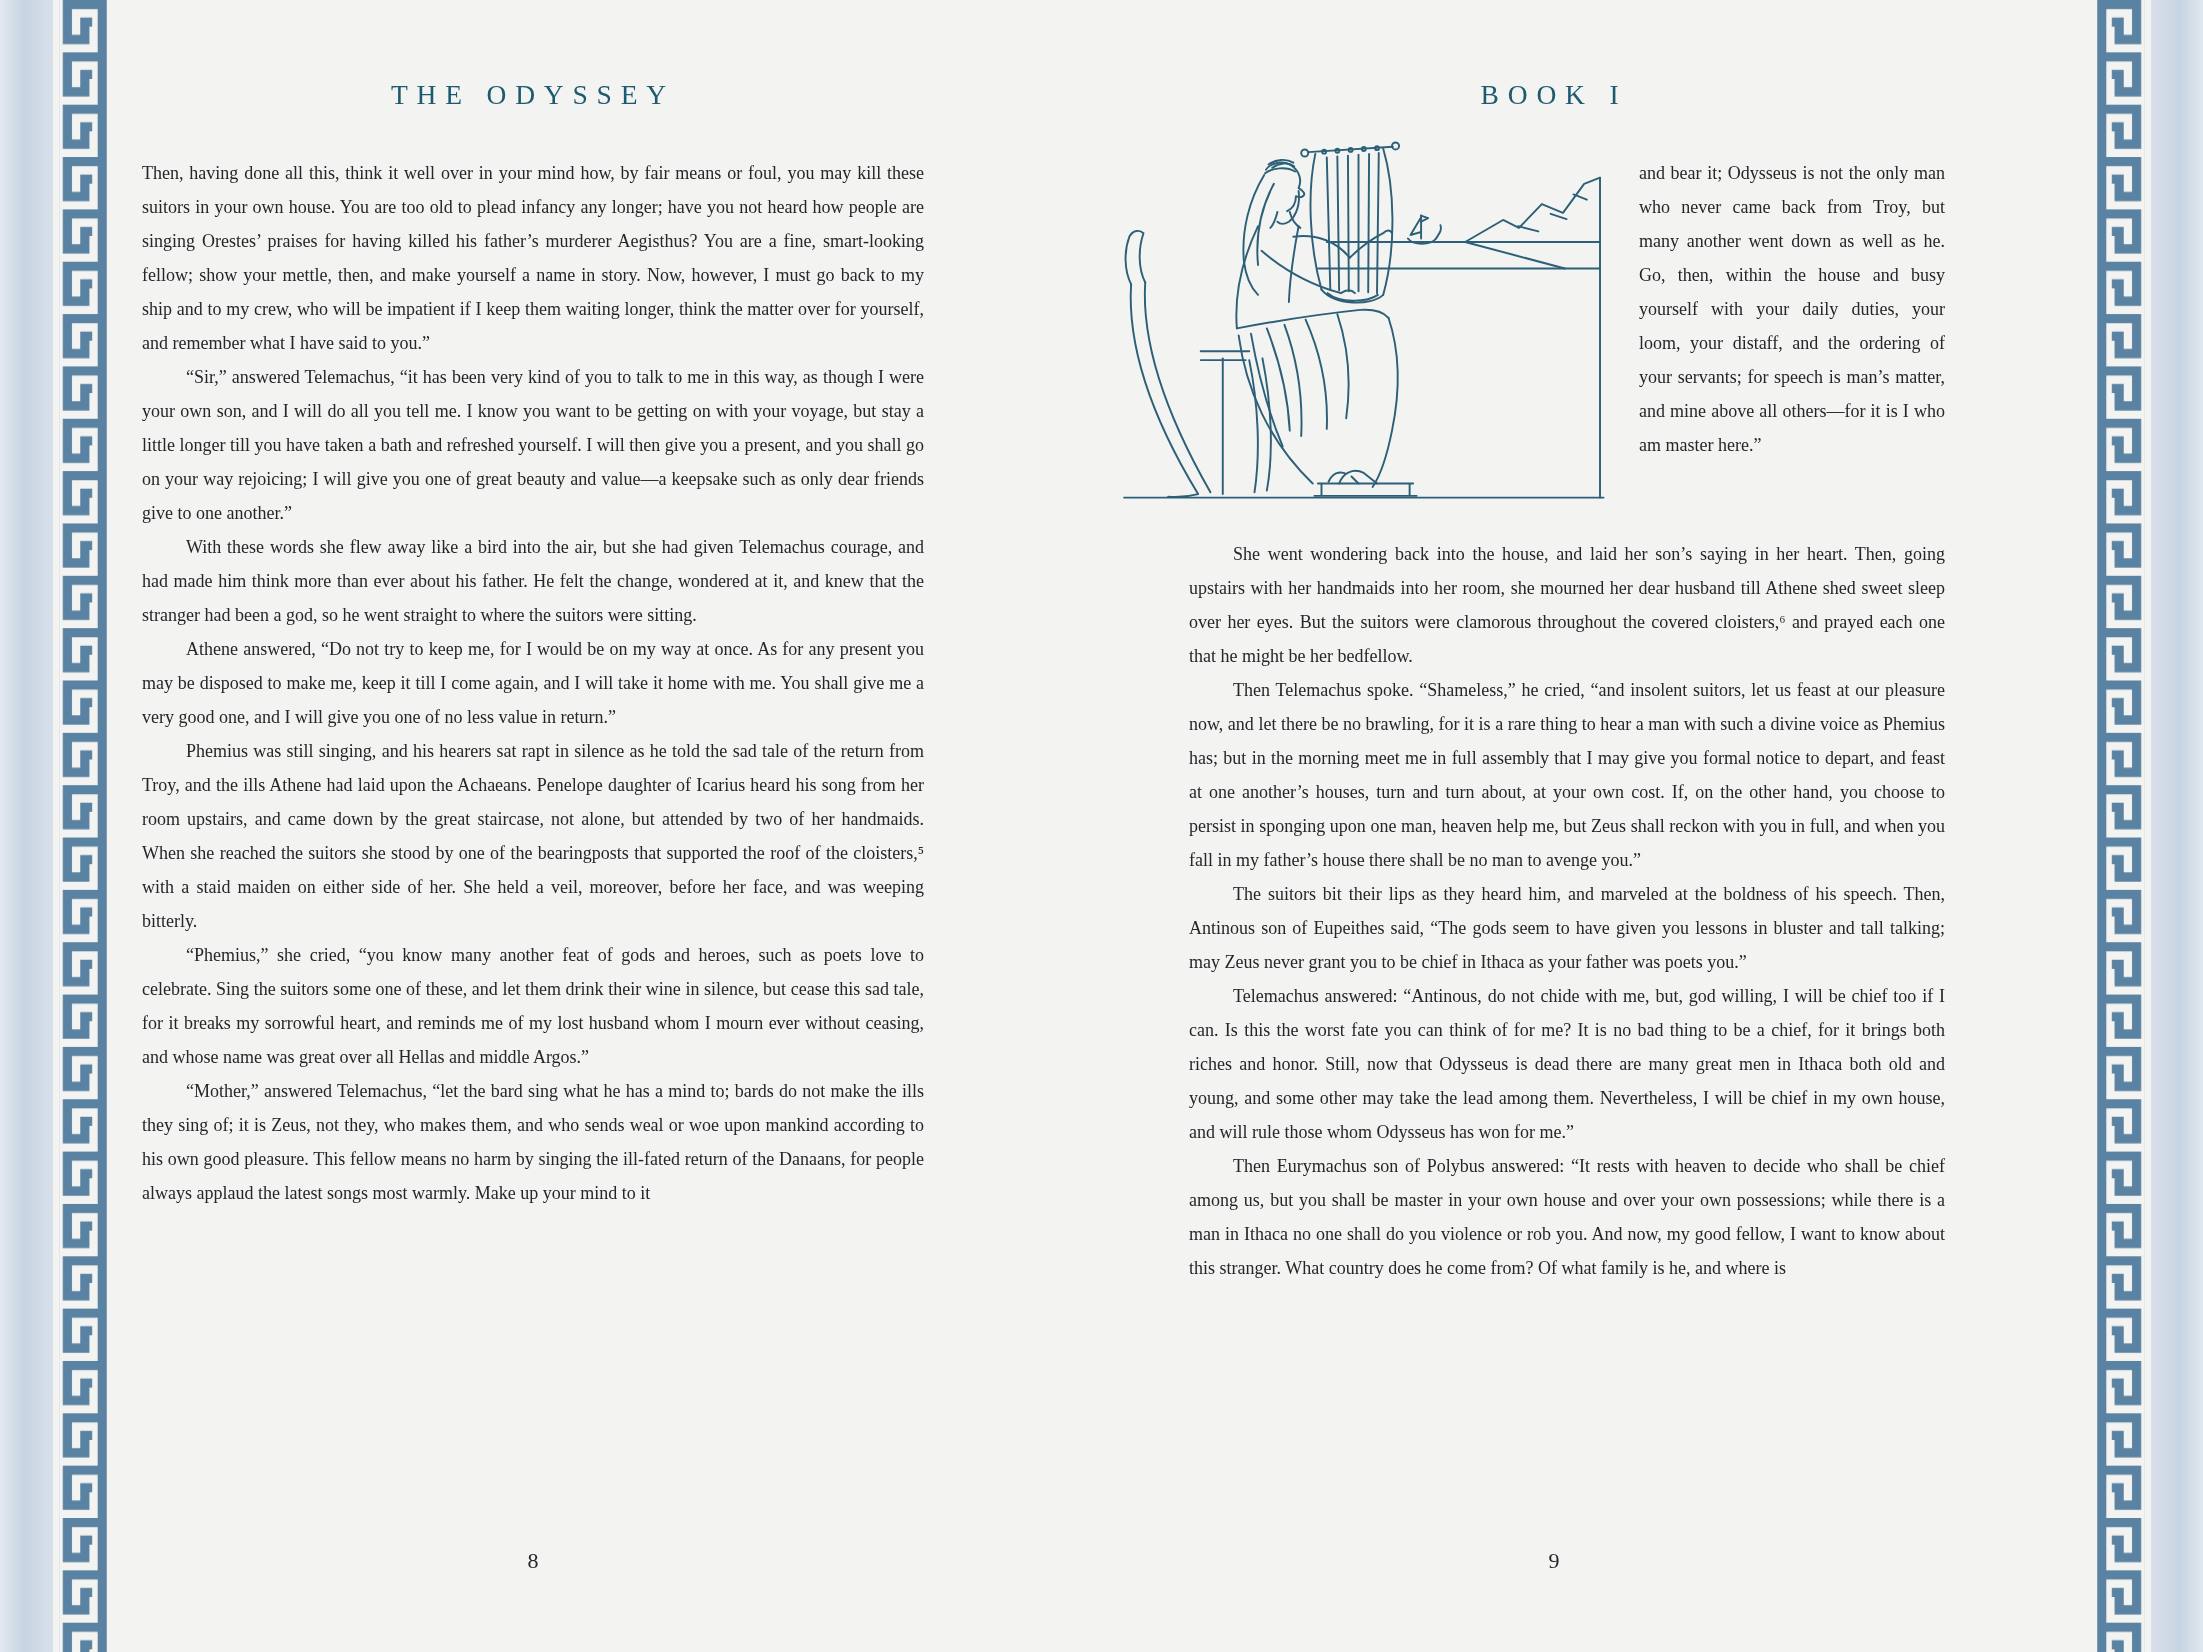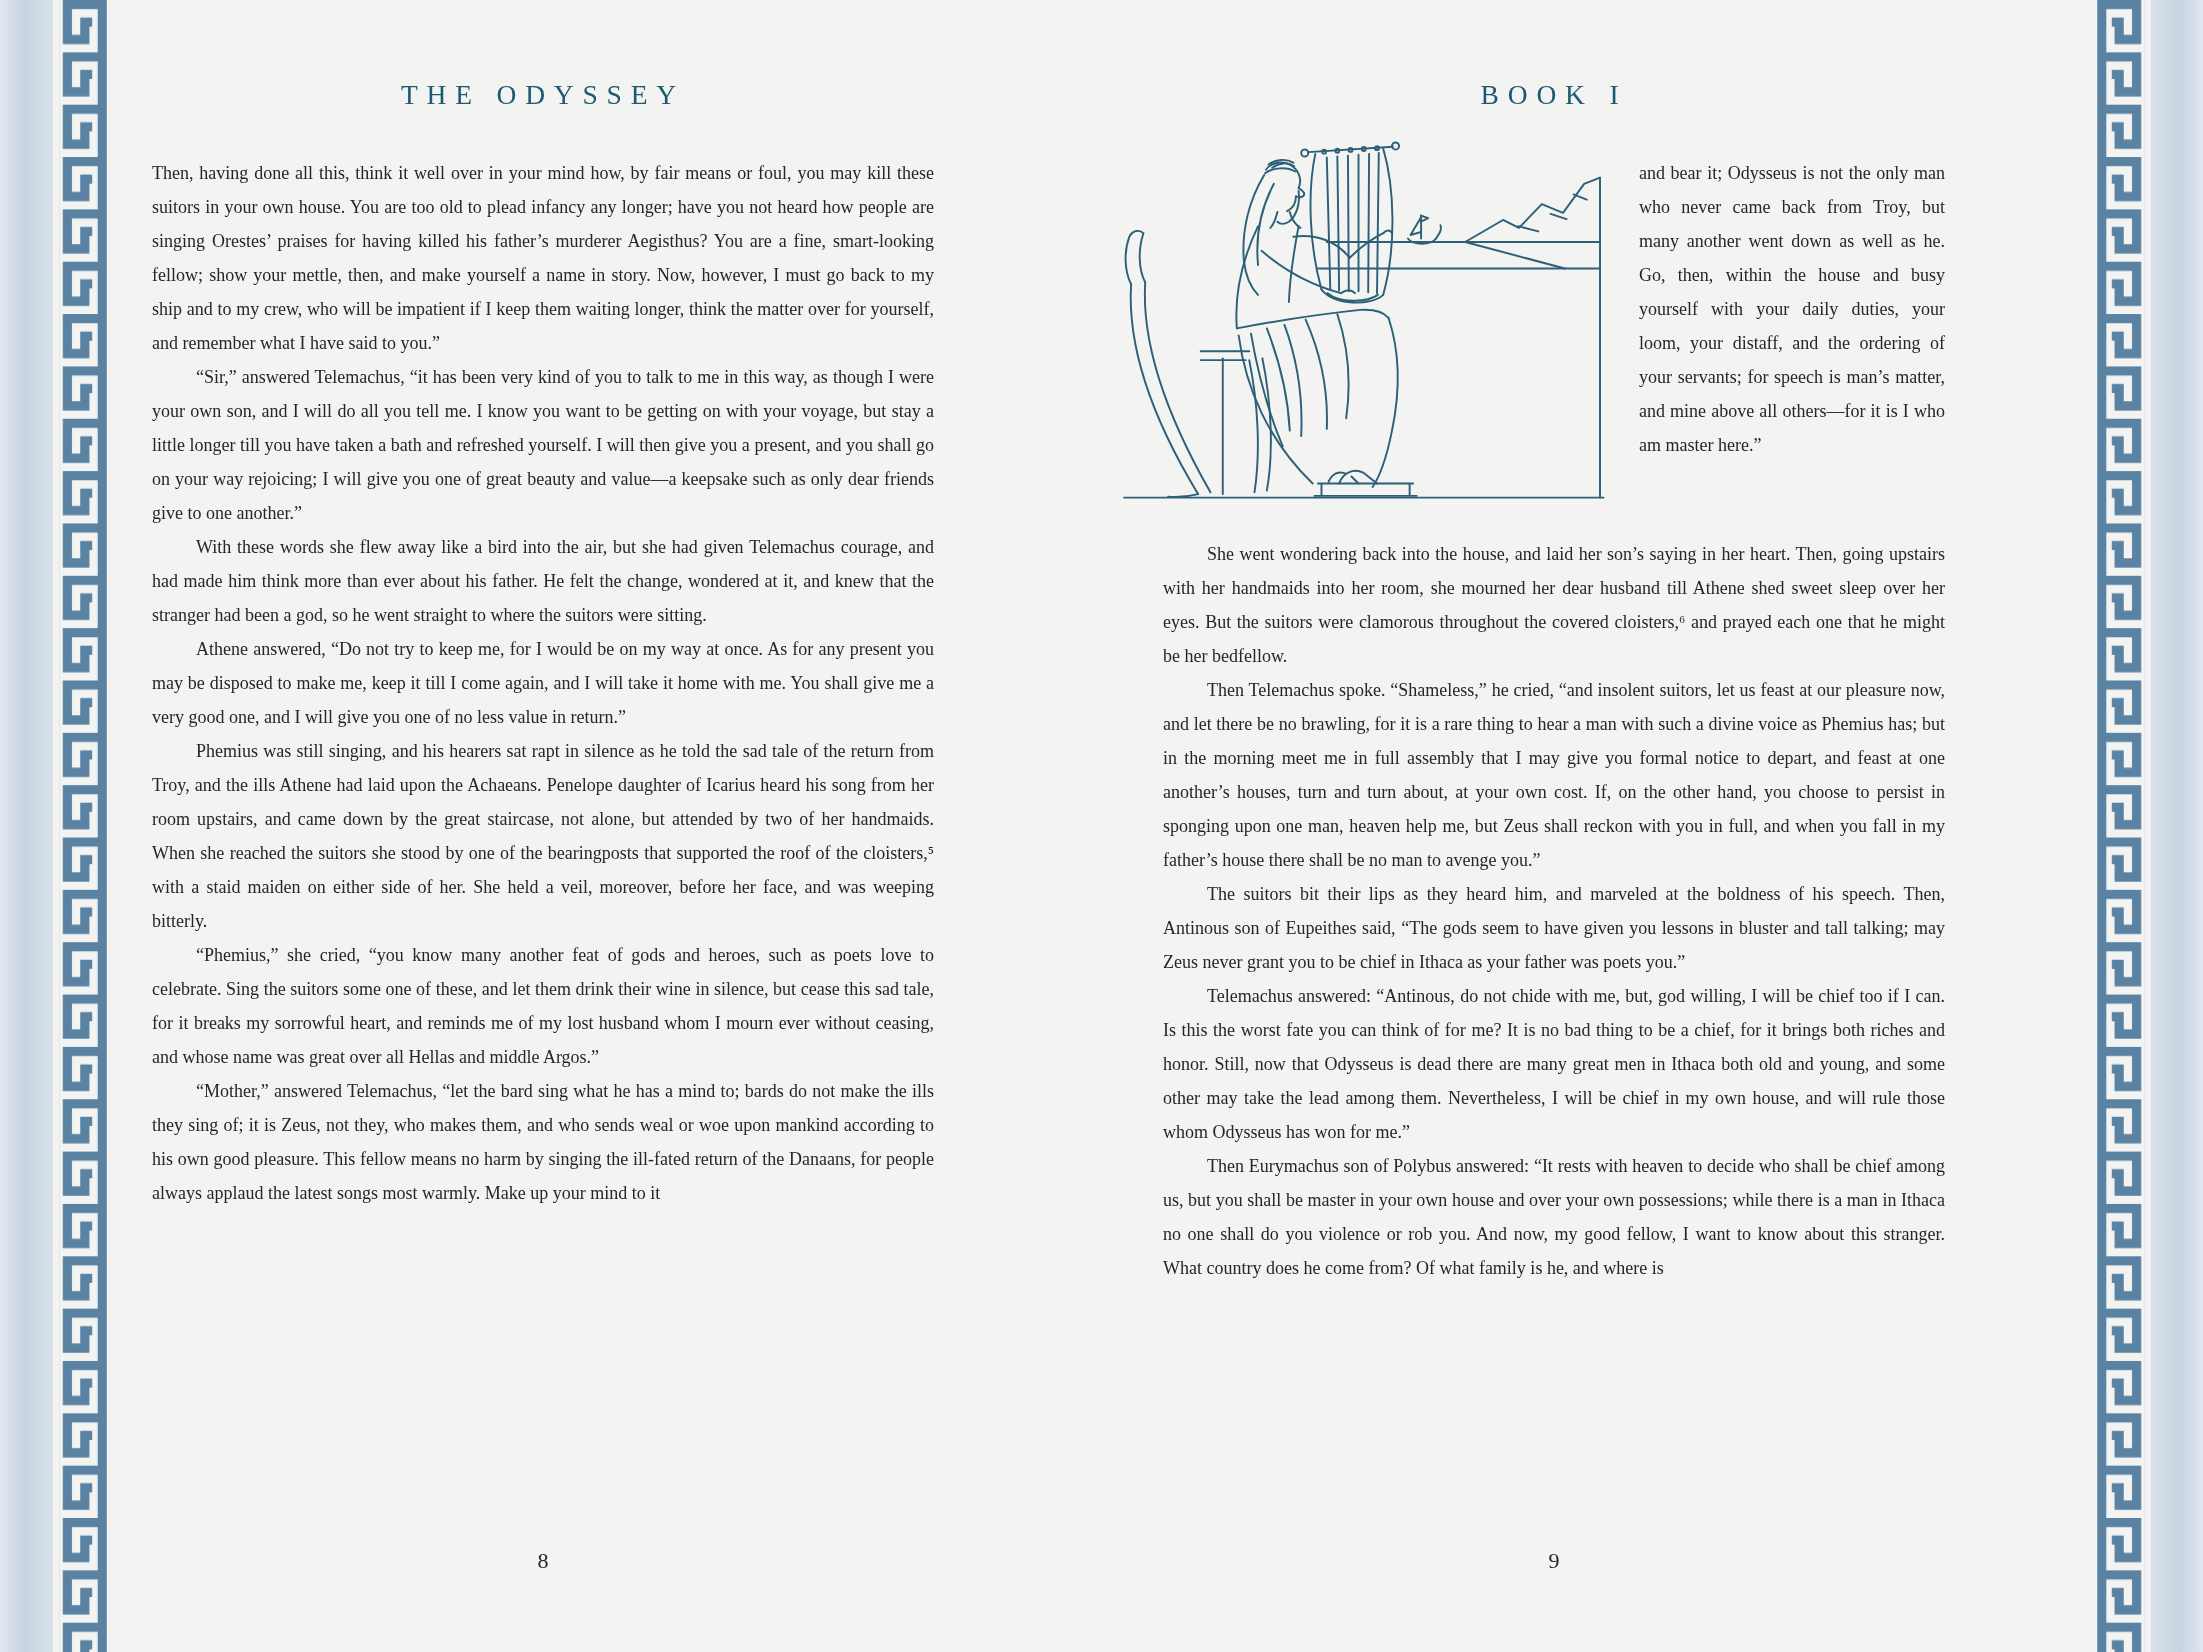--- a/index.html
+++ b/index.html
@@ -22,21 +22,21 @@
   
   .edge-strip{position:absolute;top:0;height:100%;width:53px;}
   .edge-strip.left{left:0;background:linear-gradient(90deg,#e2e8f0 0%,#c7d4e1 45%,#d8e0ea 100%);}
   .edge-strip.right{right:0;background:linear-gradient(270deg,#e2e8f0 0%,#c7d4e1 45%,#d8e0ea 100%);}
   
   .greek-border{position:absolute;top:0;width:48px;height:100%;color:var(--border-blue);}
   .greek-border.left{left:59px;}
   .greek-border.right{right:59px;transform:scaleX(-1);}
   
   .page{position:absolute;top:0;height:100%;}
-  .page.left{left:152px;width:782px;}
+  .page.left{left:142px;width:782px;}
   .page.right{left:1163px;width:782px;}
   .running-head{
     position:absolute;top:79px;left:0;width:100%;
     text-align:center;font-size:27.5px;letter-spacing:0.32em;
     color:var(--running-head);white-space:nowrap;
   }
   .body-text{
     position:absolute;top:156px;left:0;right:0;
     font-size:18px;line-height:34px;
     text-align:justify;color:var(--body-text);
@@ -48,21 +48,21 @@
     text-align:center;font-size:22px;color:var(--body-text);
   }
   
   .illustration-box{
     float:left;
     width:498px;height:386px;
     margin:-18.4px 24px 13px -46px;
     color:var(--illustration-ink);
   }
   .illustration-box svg{display:block;width:498px;height:379px;}
-  .after-illustration{clear:left;}
+  .after-illustration{clear:left;margin-left:26px;}
   .ink{fill:none;stroke:currentColor;stroke-width:2.2;stroke-linecap:round;stroke-linejoin:round;}
 </style>
 </head>
 <body>
 
 <div class="spread">
 
   <div class="edge-strip left"></div>
   <div class="edge-strip right"></div>
 

